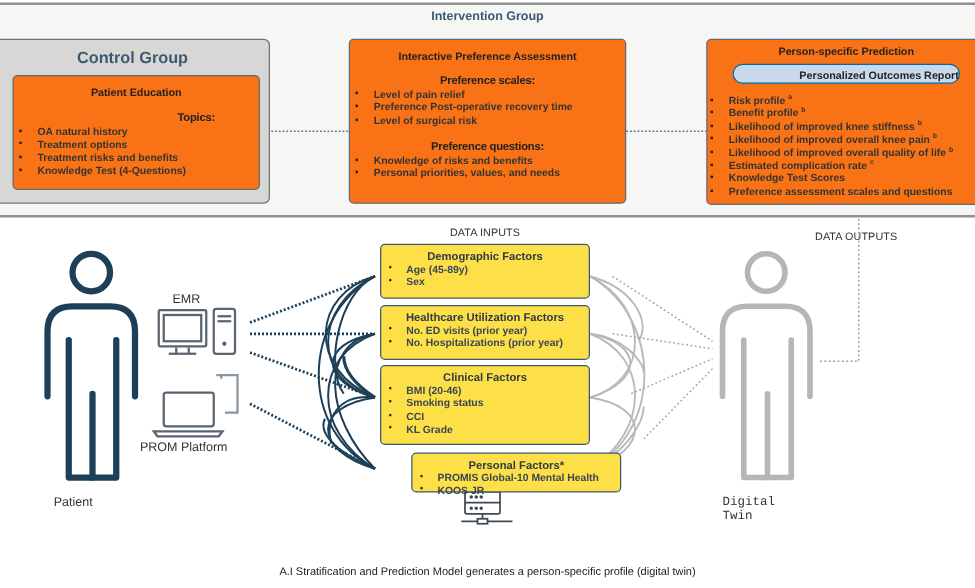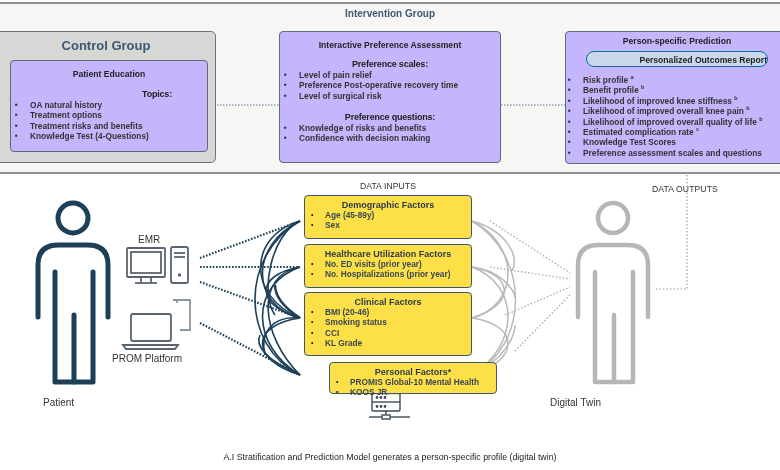--- a/index.html
+++ b/index.html
@@ -26,21 +26,21 @@
   #control-group {
     left: -6px; top: 31px; width: 222px; height: 132px;
     background: #d7d7d5; border: 1px solid #6f7476; border-radius: 5px;
     box-sizing: border-box;
   }
   #control-title {
     left: 0; width: 222px; top: 6px; text-align: center;
     font-size: 13px; font-weight: bold; color: #3d5870;
   }
   .bluebox {
-    background: #c4b5fd; border: 1px solid #5d6b78; border-radius: 4px; box-sizing: border-box;
+    background: #f97316; border: 1px solid #5d6b78; border-radius: 4px; box-sizing: border-box;
   }
   #patient-edu { left: 10px; top: 60px; width: 198px; height: 92px; }
   #interactive { left: 279px; top: 31px; width: 222px; height: 132px; }
   #prediction { left: 565px; top: 31px; width: 225px; height: 133px; }
 
   .box-title { width: 100%; text-align: center; font-weight: bold; font-size: 8.6px; color: #222; }
   .sub-title { width: 100%; text-align: center; font-weight: bold; font-size: 9px; color: #222; letter-spacing: -0.2px; }
   ul.bul { margin: 0; padding: 0; list-style: none; position: absolute; }
   ul.bul li { font-size: 8.3px; line-height: 10.4px; color: #333; position: relative; padding-left: 19px; white-space: nowrap; font-weight: bold; }
   ul.bul li::before { content: "\25AA"; position: absolute; left: 4px; top: 0; font-size: 8px; color: #222; }
@@ -96,21 +96,21 @@
   <div class="abs box-title" style="top:8px;">Interactive Preference Assessment</div>
   <div class="abs sub-title" style="top:27px;">Preference scales:</div>
   <ul class="bul" style="left:0;top:38px;">
     <li>Level of pain relief</li>
     <li>Preference Post-operative recovery time</li>
     <li>Level of surgical risk</li>
   </ul>
   <div class="abs sub-title" style="top:80px;">Preference questions:</div>
   <ul class="bul" style="left:0;top:91px;">
     <li>Knowledge of risks and benefits</li>
-    <li>Confidence with decision making</li>
+    <li>Personal priorities, values, and needs</li>
   </ul>
 </div>
 
 <div id="prediction" class="abs bluebox">
   <div class="abs box-title" style="top:4px;width:222px;">Person-specific Prediction</div>
   <div id="report-pill" class="abs">Personalized Outcomes Report</div>
   <ul class="bul" id="pred-list" style="left:-2px;top:43px;">
     <li><span>Risk profile</span> <sup>a</sup></li>
     <li><span>Benefit profile</span> <sup>b</sup></li>
     <li><span>Likelihood of improved knee stiffness</span> <sup>b</sup></li>
@@ -249,14 +249,14 @@
   <div class="abs box-title" style="top:2px;">Personal Factors*</div>
   <ul class="bul" style="top:14px;">
     <li>PROMIS Global-10 Mental Health</li>
     <li>KOOS JR</li>
   </ul>
 </div>
 
 <div id="emr-label" class="abs" style="left:138px;top:234px;width:40px;">EMR</div>
 <div id="prom-label" class="abs" style="left:112px;top:353px;width:80px;">PROM Platform</div>
 <div id="patient-label" class="abs" style="left:43px;top:397px;width:60px;">Patient</div>
-<div id="twin-label" class="abs" style="left:550px;top:397px;width:70px;">Digital Twin</div>
+<div id="twin-label" class="abs" style="left:578px;top:397px;width:70px;font-family:Liberation Mono, monospace;">Digital Twin</div>
 <div id="caption" class="abs">A.I Stratification and Prediction Model generates a person-specific profile (digital twin)</div>
 
 </body></html>

